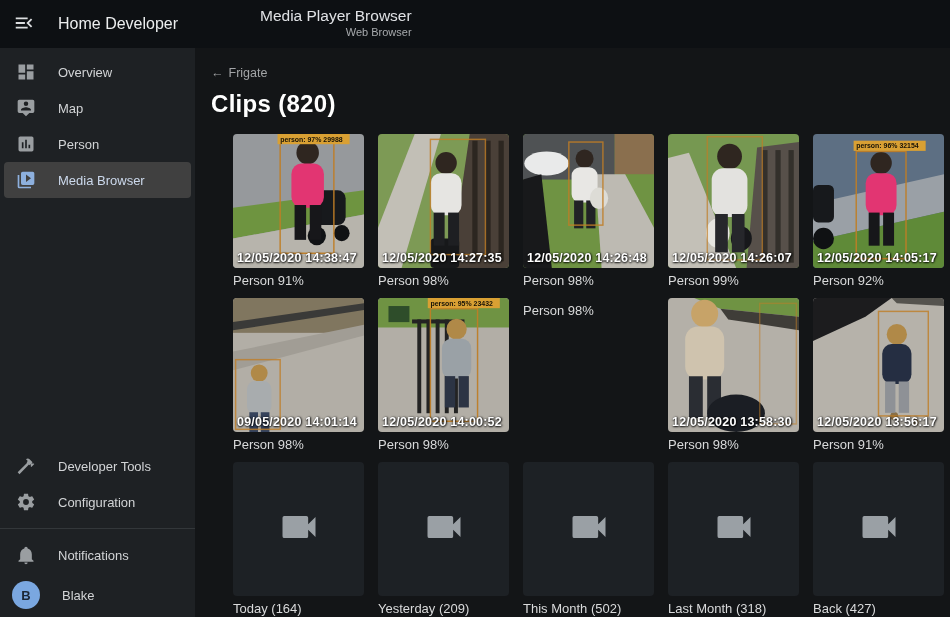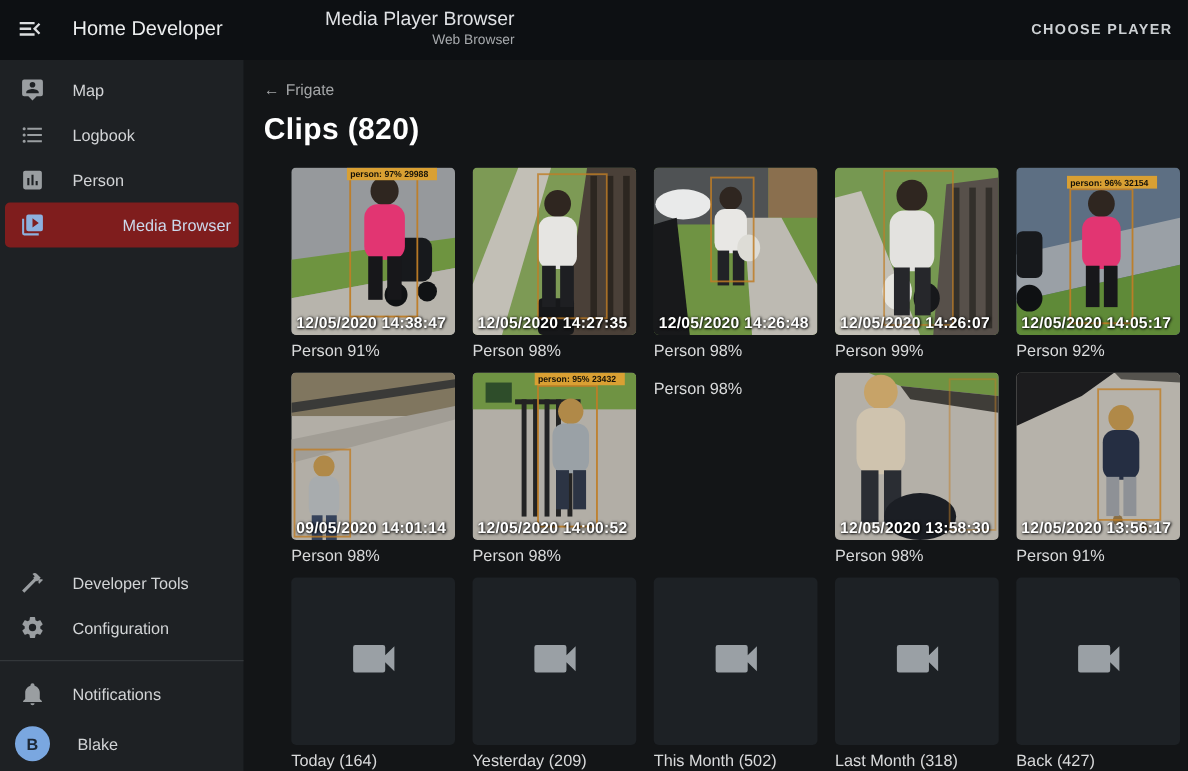--- a/index.html
+++ b/index.html
@@ -36,21 +36,21 @@
     background:#1e2124; display:flex; flex-direction:column; padding-top:6px;
   }
   .side-item {
     height:36px; margin:0 4px; border-radius:4px;
     display:flex; align-items:center; padding-left:12px; cursor:pointer;
     flex:none;
   }
   .side-item .icn { width:20px; height:20px; flex:none; display:flex; }
   .side-item .icn svg { width:20px; height:20px; fill:#9a9ea1; }
   .side-item .lbl { margin-left:22px; font-size:13px; font-weight:500; color:#d2d4d6; }
-  .side-item.selected { background:#7f1d1d;gap:40px; }
+  .side-item.selected { background:#404040; }
   .side-item.selected .icn svg { fill:#8db0de; }
   .side-item.selected .lbl { color:#ccd9ec; }
   .side-spacer { flex:1; }
   .side-divider { height:1px; background:#33373a; margin:8px 0; flex:none; }
   .user-item { height:44px; }
   .avatar {
     width:28px; height:28px; border-radius:50%; background:#7aa7e0; flex:none;
     display:flex; align-items:center; justify-content:center;
     font-size:13px; font-weight:700; color:#1c2735; margin-left:-4px;
   }
@@ -101,39 +101,38 @@
       <svg viewBox="0 0 24 24" width="22" height="22" style="fill:#dcdee0">
         <path d="M21,15.61L19.59,17L14.58,12L19.59,7L21,8.39L17.44,12L21,15.61M3,6H16V8H3V6M3,13V11H13V13H3M3,18V16H16V18H3Z"></path>
       </svg>
     </span>
   </button>
   <div class="app-title">Home Developer</div>
   <div class="header-center">
     <div class="hc-title">Media Player Browser</div>
     <div class="hc-sub">Web Browser</div>
   </div>
-  <button class="choose-player">CHOOSE PLAYER</button>
 </div>
 
 <nav class="sidebar" id="sidebar">
     <div class="side-item">
       <span class="icn">
         <svg viewBox="0 0 24 24">
+          <path d="M13,3V9H21V3M13,21H21V11H13M3,21H11V15H3M3,13H11V3H3V13Z"></path>
+        </svg>
+      </span>
+      <span class="lbl">Overview</span>
+    </div>
+    <div class="side-item">
+      <span class="icn">
+        <svg viewBox="0 0 24 24">
           <path d="M20,2H4A2,2 0 0,0 2,4V16A2,2 0 0,0 4,18H8L12,22L16,18H20A2,2 0 0,0 22,16V4A2,2 0 0,0 20,2M12,4.3A2.7,2.7 0 0,1 14.7,7A2.7,2.7 0 0,1 12,9.7A2.7,2.7 0 0,1 9.3,7A2.7,2.7 0 0,1 12,4.3M18,15H6V14.1C6,12.1 10,11 12,11C14,11 18,12.1 18,14.1V15Z"></path>
         </svg>
       </span>
       <span class="lbl">Map</span>
-    </div>
-    <div class="side-item">
-      <span class="icn">
-        <svg viewBox="0 0 24 24">
-          <path d="M7,5H21V7H7V5M7,13V11H21V13H7M4,4.5A1.5,1.5 0 0,1 5.5,6A1.5,1.5 0 0,1 4,7.5A1.5,1.5 0 0,1 2.5,6A1.5,1.5 0 0,1 4,4.5M4,10.5A1.5,1.5 0 0,1 5.5,12A1.5,1.5 0 0,1 4,13.5A1.5,1.5 0 0,1 2.5,12A1.5,1.5 0 0,1 4,10.5M7,19V17H21V19H7M4,16.5A1.5,1.5 0 0,1 5.5,18A1.5,1.5 0 0,1 4,19.5A1.5,1.5 0 0,1 2.5,18A1.5,1.5 0 0,1 4,16.5Z"></path>
-        </svg>
-      </span>
-      <span class="lbl">Logbook</span>
     </div>
     <div class="side-item">
       <span class="icn">
         <svg viewBox="0 0 24 24">
           <path d="M17,17H15V13H17M13,17H11V7H13M9,17H7V10H9M19,3H5C3.89,3 3,3.89 3,5V19A2,2 0 0,0 5,21H19A2,2 0 0,0 21,19V5C21,3.89 20.1,3 19,3Z"></path>
         </svg>
       </span>
       <span class="lbl">Person</span>
     </div>
     <div class="side-item selected">

